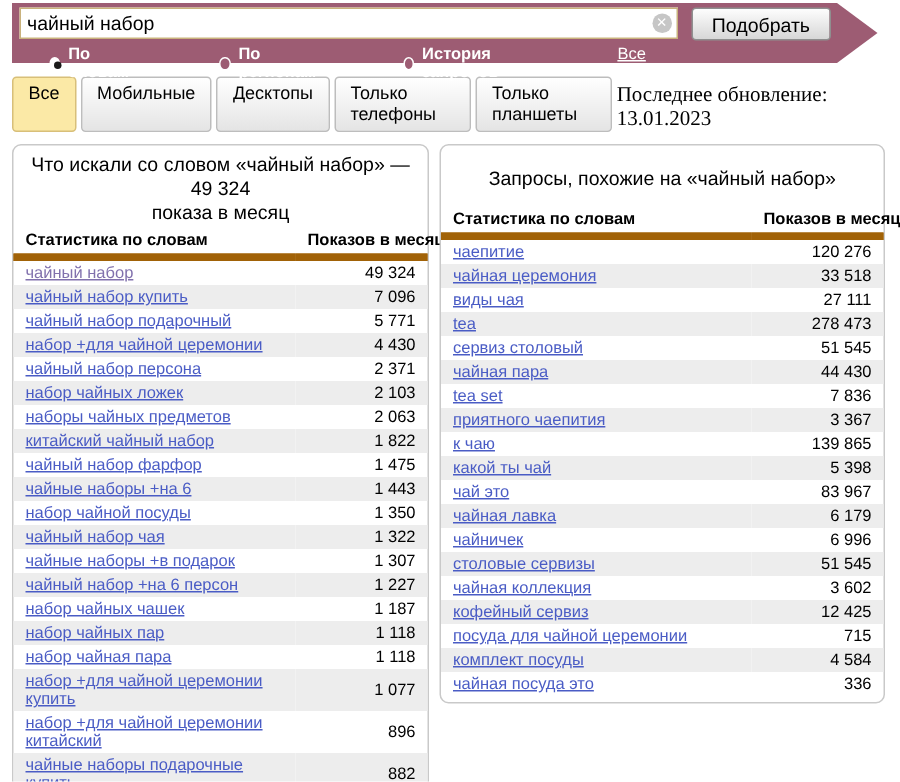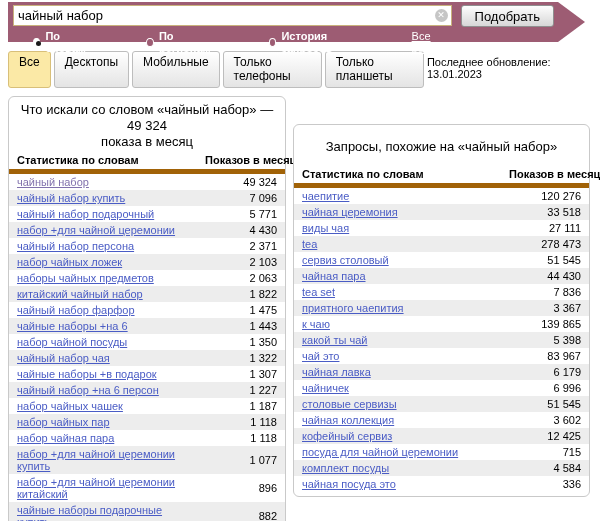--- a/index.html
+++ b/index.html
@@ -48,26 +48,26 @@
     border-radius:50%; background:#1a1a1a;
   }
   .regions-link { margin-left:auto; margin-right:86px; color:#fff; text-decoration:underline; cursor:pointer;padding-left:16px; }
   
   .toolbar { display:flex; margin:9px 8px 0 8px; align-items:flex-start; }
   .tab {
     font-size:12px; padding:3px 10px 4px; margin-right:3px; border:1px solid #bdbdbd;
     border-radius:3px; background:linear-gradient(#ffffff,#e4e4e4); cursor:pointer; color:#000;
   }
   .tab.selected { background:#fbe9a6; border-color:#d8bf79; }
-  .last-update { margin-left:auto; font-size:11px; padding-top:5px; }
+  .last-update { margin-left:auto; font-size:14px; padding-top:5px;font-family:Liberation Serif, serif; }
   
   .panels { display:flex; gap:7px; margin:8px 0 0 8px; align-items:flex-start; }
   .panel { border:1px solid #c9c9c9; border-radius:6px; background:#fff; padding:5px 0 4px; }
   .panel.left  { width:278px; }
-  .panel.right { width:297px;margin-top:28px; }
+  .panel.right { width:297px; }
   .panel-title {
     min-height:36px; display:flex; flex-direction:column; justify-content:center;
     text-align:center; font-size:13px; line-height:16px; padding:0 10px 2px;
   }
   table { width:100%; border-collapse:collapse; font-size:11px; table-layout:fixed; }
   thead td { font-weight:bold; border-bottom:5px solid #a16207; padding:2px 8px 3px; }
   tbody td { padding:2px 8px; }
   td.c2 { text-align:right; width:88px; white-space:nowrap; }
   tbody tr:nth-child(even) { background:#ededed; }
   a.kw { color:#4a5cc5; text-decoration:underline; cursor:pointer; }
@@ -108,22 +108,22 @@
         </label>
         </div>
       <a class="regions-link">Все регионы</a>
     </div>
   </div>
 
   <div class="toolbar">
     <div style="display:flex">
 
     <div class="tab selected">Все</div>
+        <div class="tab">Мобильные</div>
         <div class="tab">Десктопы</div>
-        <div class="tab">Мобильные</div>
         <div class="tab">Только телефоны</div>
         <div class="tab">Только планшеты</div>
       </div>
     <div class="last-update">Последнее обновление: 13.01.2023</div>
   </div>
 
   <div class="panels">
 
     <div class="panel left">
       <div class="panel-title">

